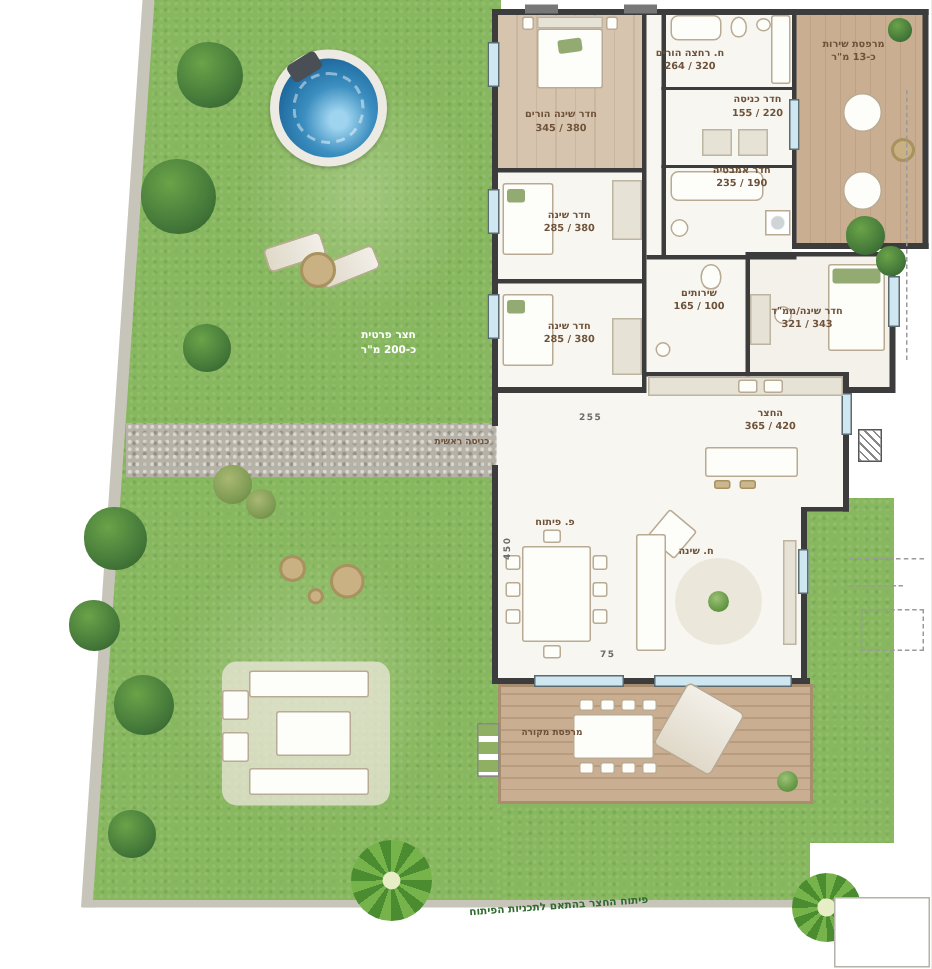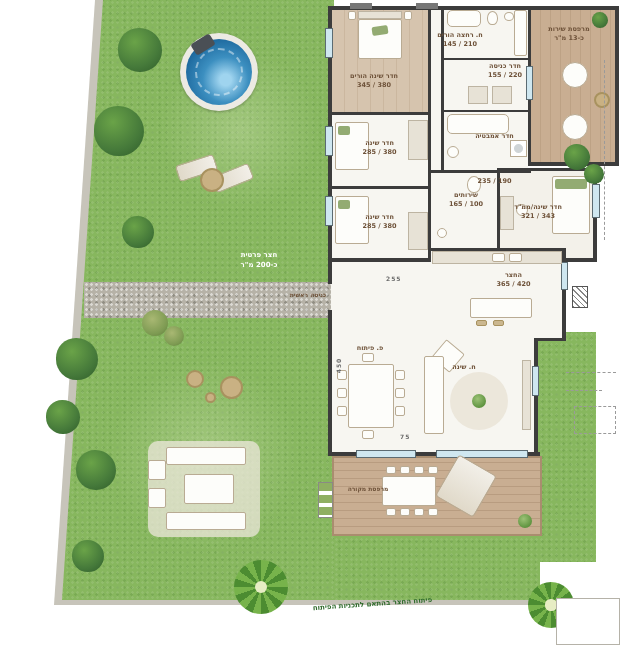--- a/index.html
+++ b/index.html
@@ -52,21 +52,21 @@
         background:radial-gradient(circle at 38% 32%,#6aa348,#45793a 62%,#2f5c29);}
   .olive{position:absolute;border-radius:50%;
         background:radial-gradient(circle at 40% 35%,#a9b873,#7d9a52 65%,#5c7a39);}
   .palm{position:absolute;border-radius:50%;
         background:repeating-conic-gradient(#77b34b 0 18deg,#4c8c31 18deg 36deg);}
   .palm::after{content:"";position:absolute;inset:38%;background:#e7edc4;border-radius:50%;}
   
   .lbl{position:absolute;font-size:6.5px;font-weight:bold;color:#6e5239;text-align:center;
        line-height:1.4;display:flex;flex-direction:column;}
   .lbl .dims{font-weight:bold;}
-  .lbl-white{color:#ffffff;font-size:7px;margin-top:32px;}
+  .lbl-white{color:#ffffff;font-size:7px;}
   .dim{position:absolute;font-size:6px;color:#6b6b6b;font-weight:bold;letter-spacing:1px;}
   .note{position:absolute;font-size:7px;font-weight:bold;color:#2f6b2c;transform:rotate(-4deg);}
   .shaft{position:absolute;background-color:#fff;border:1px solid #555;box-sizing:border-box;
          background-image:repeating-linear-gradient(45deg,#888 0 1px,transparent 1px 4px);}
   .legend{position:absolute;border:1px solid #8a8a84;box-sizing:border-box;
           background:repeating-linear-gradient(180deg,#8faf62 0 8px,#ffffff 8px 12px);}
   .dashv{position:absolute;border-left:1px dashed #9a9a9a;}
   .dashh{position:absolute;border-top:1px dashed #9a9a9a;}
   .dashrect{position:absolute;border:1px dashed #9a9a9a;box-sizing:border-box;}
   .brbox{position:absolute;background:#fff;border:1px solid #b5b2a8;box-sizing:border-box;}
@@ -230,27 +230,27 @@
   <div class="legend" style="left:318px;top:482px;width:15px;height:36px;"></div>
 
   <div class="shaft" style="left:572px;top:286px;width:16px;height:22px;"></div>
 
   <div class="lbl" dir="rtl" style="left:344px;top:72px;width:60px;">
     <span>חדר שינה הורים</span>
     <span class="dims">380 / 345</span>
   </div>
   <div class="lbl" dir="rtl" style="left:425px;top:31px;width:70px;">
     <span>ח. רחצה הורים</span>
-    <span class="dims">210 / 145</span>
+    <span class="dims">320 / 264</span>
   </div>
   <div class="lbl" dir="rtl" style="left:475px;top:62px;width:60px;">
     <span>חדר כניסה</span>
     <span class="dims">220 / 155</span>
   </div>
-  <div class="lbl" dir="rtl" style="left:462px;top:132px;width:65px;gap:36px;">
+  <div class="lbl" dir="rtl" style="left:462px;top:109px;width:65px;">
     <span>חדר אמבטיה</span>
     <span class="dims">190 / 235</span>
   </div>
   <div class="lbl" dir="rtl" style="left:352px;top:139px;width:55px;">
     <span>חדר שינה</span>
     <span class="dims">380 / 285</span>
   </div>
   <div class="lbl" dir="rtl" style="left:352px;top:213px;width:55px;">
     <span>חדר שינה</span>
     <span class="dims">380 / 285</span>

